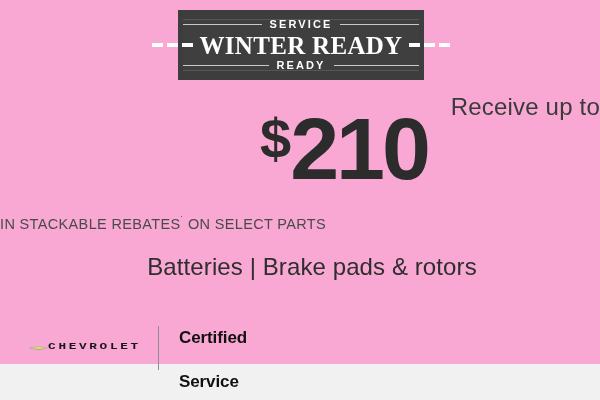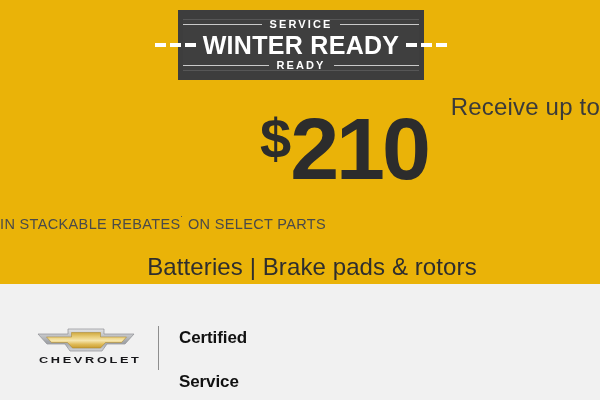--- a/index.html
+++ b/index.html
@@ -11,22 +11,22 @@
     height: 400px;
     background: #f1f1f1;
     font-family: "Liberation Sans", sans-serif;
     overflow: hidden;
     -webkit-font-smoothing: antialiased;
   }
 
   #ad {
     position: relative;
     width: 600px;
-    height: 284px;
-    background: #eab308;
+    height: 364px;
+    background: #f9a8d4;
   }
 
   
   .banner {
     position: absolute;
     left: 178px;
     top: 10px;
     width: 246px;
     height: 70px;
     background: #3d3d3d;
@@ -49,21 +49,21 @@
   }
   .banner-row {
     position: relative;
     z-index: 2;
     display: flex;
     align-items: center;
     justify-content: center;
     width: 100%;
   }
   .banner-row.top { height: 16px; margin-top: 3px; }
-  .banner-row.mid { height: 26px; }
+  .banner-row.mid { height: 26px; font-family: Liberation Serif, serif; }
   .banner-row.bot { height: 16px; margin-bottom: 3px; }
 
   .rule {
     flex: 1 1 auto;
     height: 1px;
     background: #c9c9c9;
     min-width: 10px;
   }
   .kicker {
     color: #ffffff;
@@ -180,23 +180,24 @@
     position: absolute;
     left: 28px;
     top: 0;
     height: 60px;
     display: flex;
     align-items: center;
   }
 
   .chev-block {
     display: flex;
-    flex-direction: column;
-    align-items: flex-end;
+    flex-direction: row;
+    align-items: center;
     width: 112px;
+    font-family: Liberation Mono, monospace;
   }
   .bowtie-wrap {
     width: 108px;
     height: 26px;
     display: block;
   }
   .chev-wordmark {
     margin-top: 3px;
     font-size: 12.5px;
     font-weight: 700;

